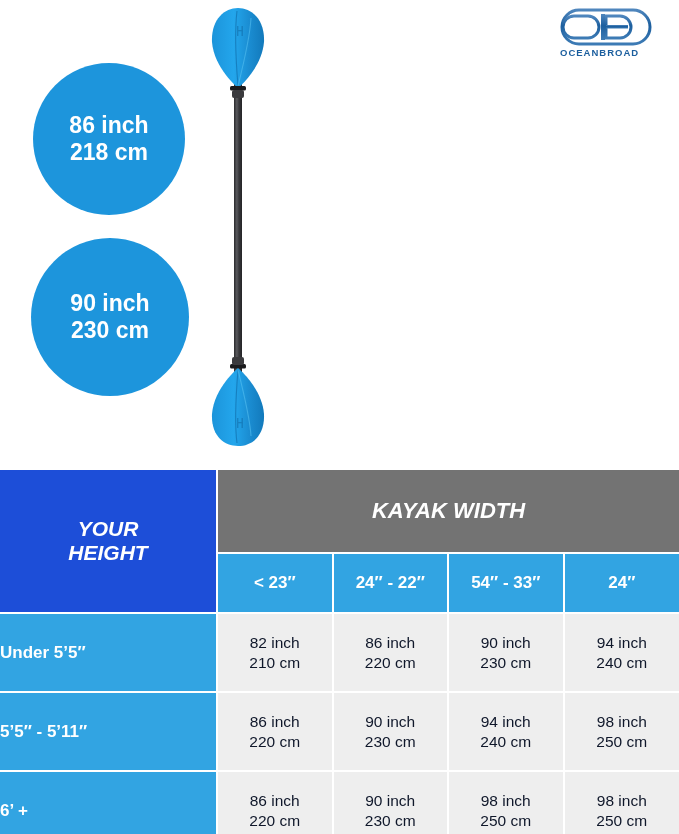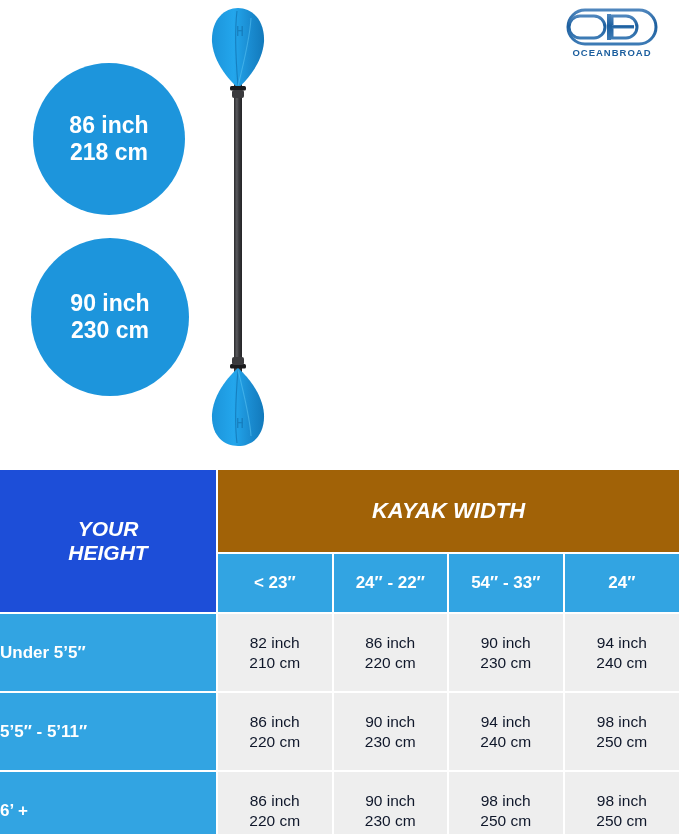--- a/index.html
+++ b/index.html
@@ -13,21 +13,21 @@
     position:relative;
     width:679px; height:834px;
     background:#ffffff;
   }
 
   
   .logo{
     position:absolute; left:560px; top:8px;
     width:104px; height:56px;
     display:flex; flex-direction:column;
-    align-items:center; justify-content:flex-start;
+    align-items:flex-start; justify-content:flex-start;
   }
   .logo-mark{
     width:92px; height:38px;
     display:block;
   }
   .logo-word{
     font-size:9.5px;
     letter-spacing:1.0px;
     font-weight:bold;
     color:#1b5e9e;
@@ -87,21 +87,21 @@
     font-style:italic;
     font-size:21px;
     line-height:1.12;
     text-align:center;
     vertical-align:middle;
     border-right:2px solid #ffffff;
     height:143px;
     padding:0;
   }
   .th-width{
-    background:#a16207;
+    background:#737373;
     color:#ffffff;
     font-weight:bold;
     font-style:italic;
     font-size:22px;
     text-align:center;
     vertical-align:middle;
     height:74px;
     border-bottom:2px solid #ffffff;
     padding:0;
   }

